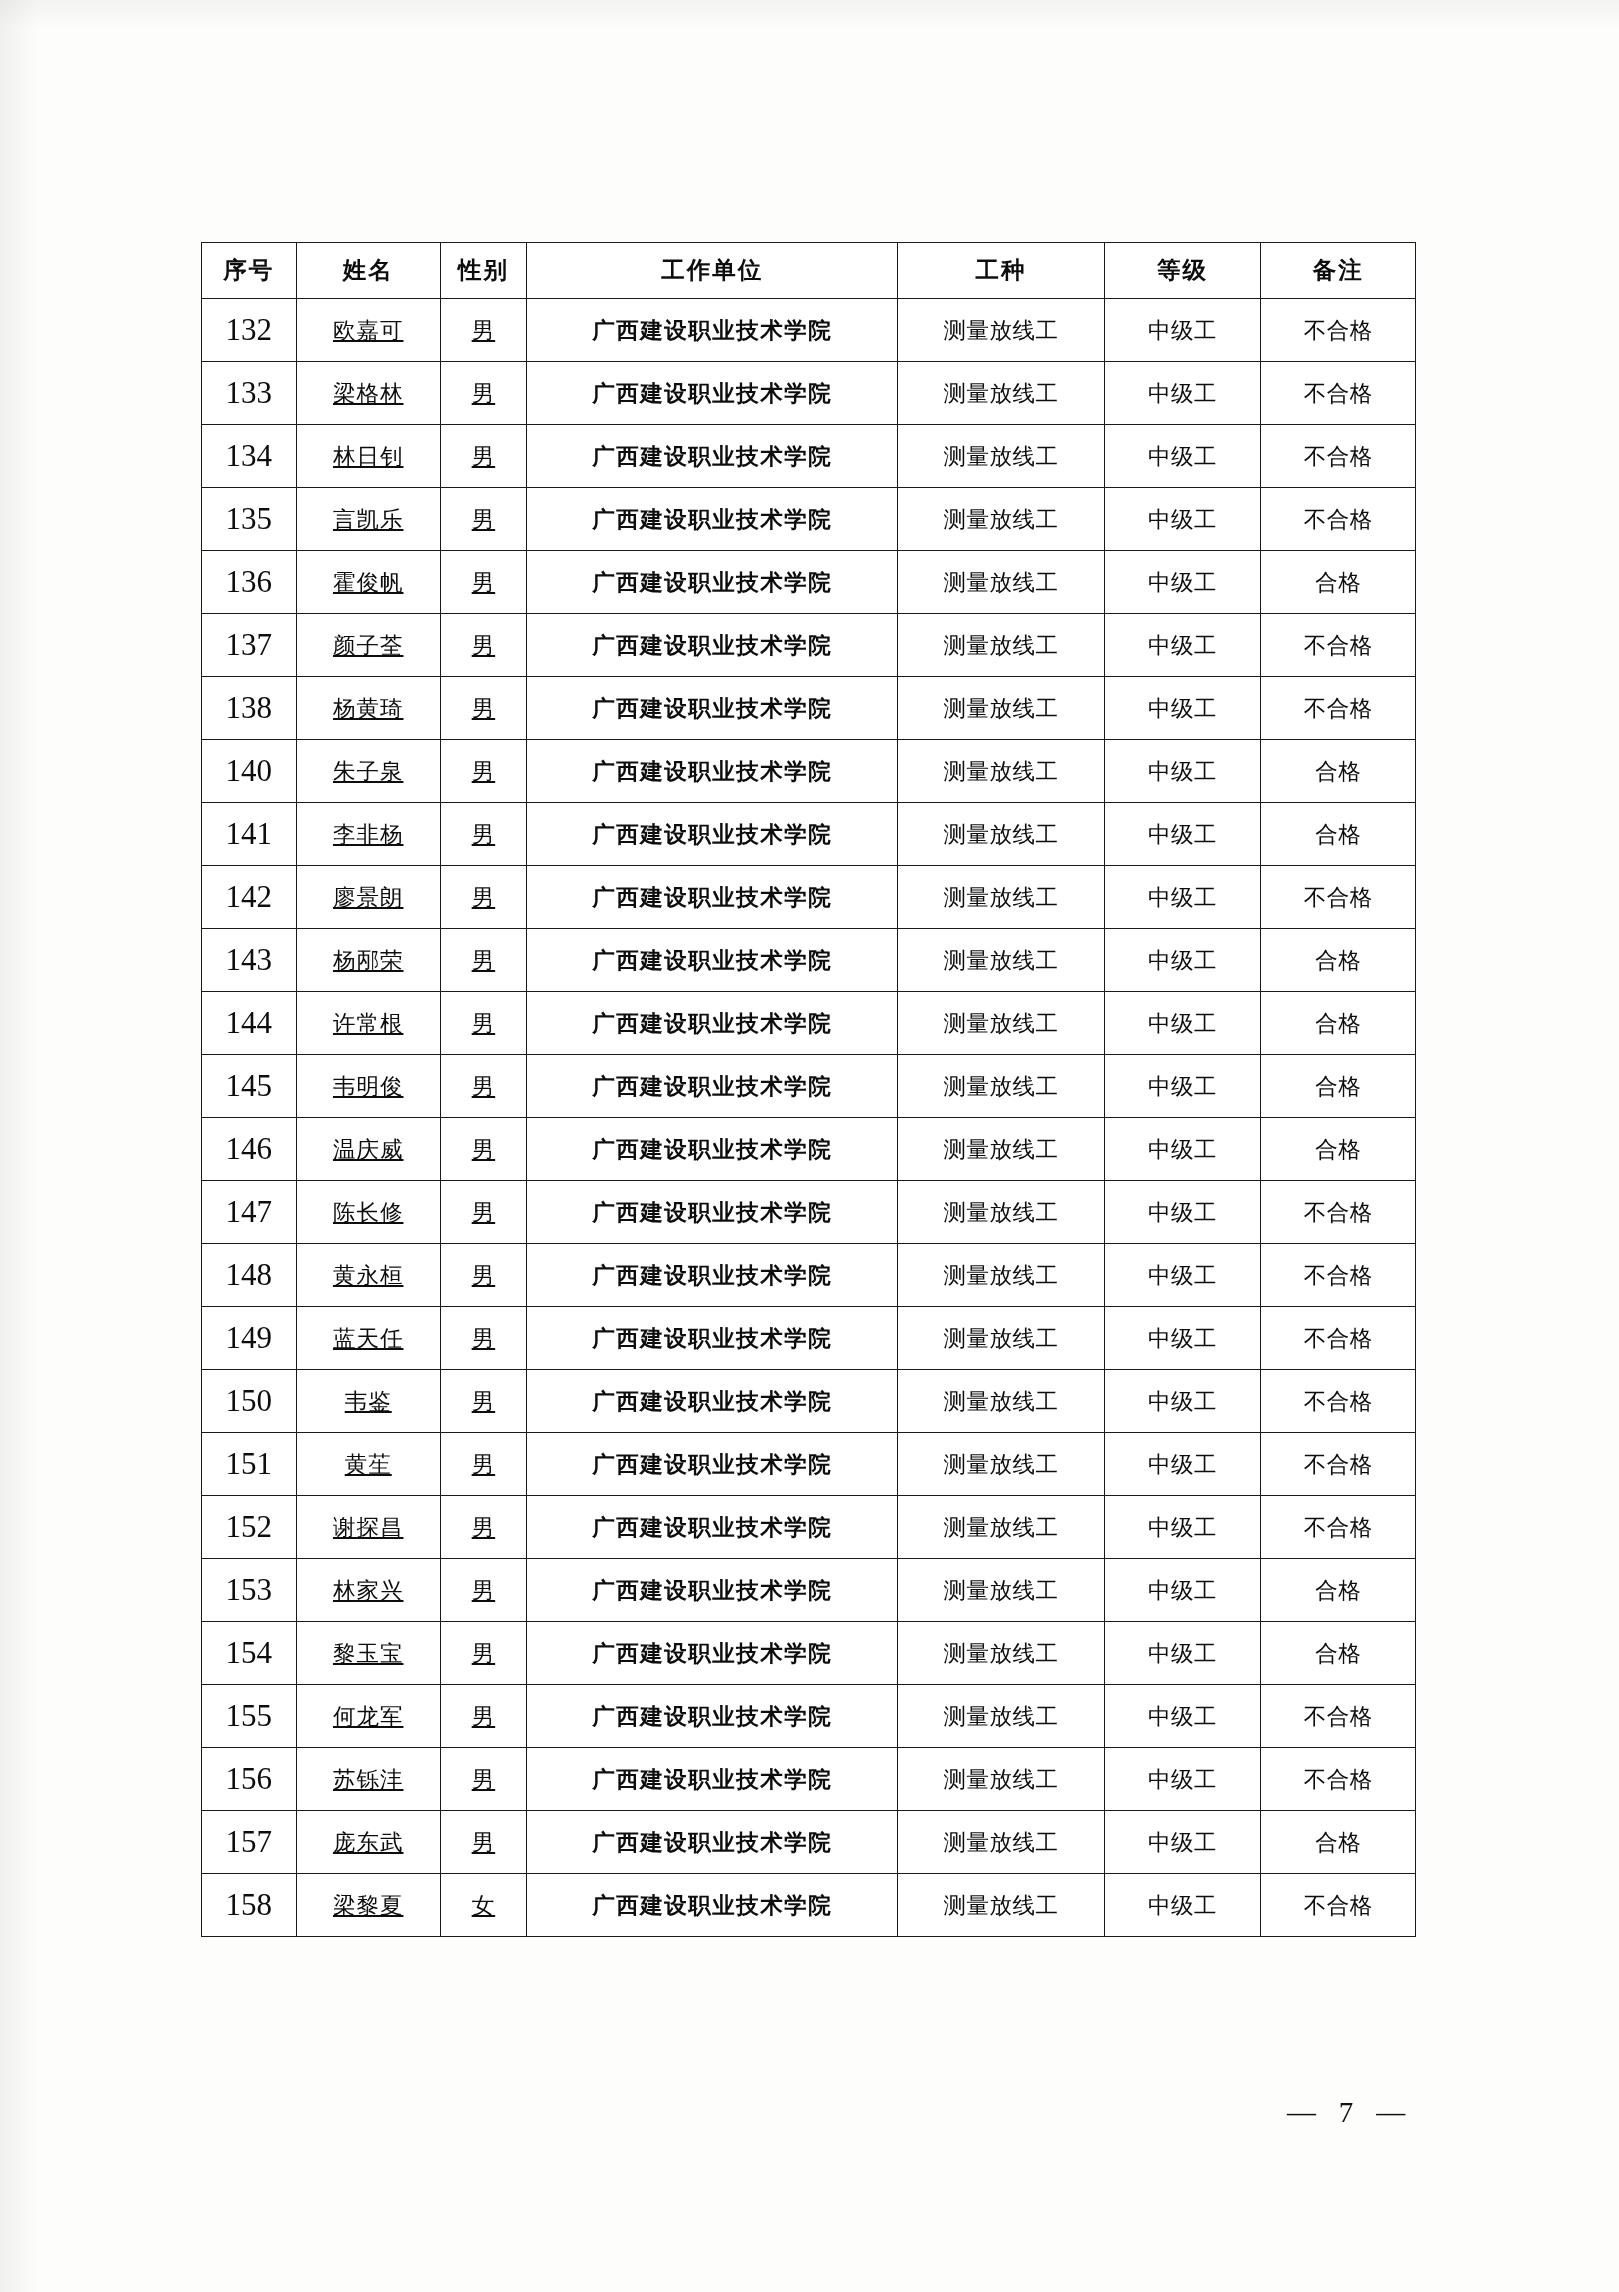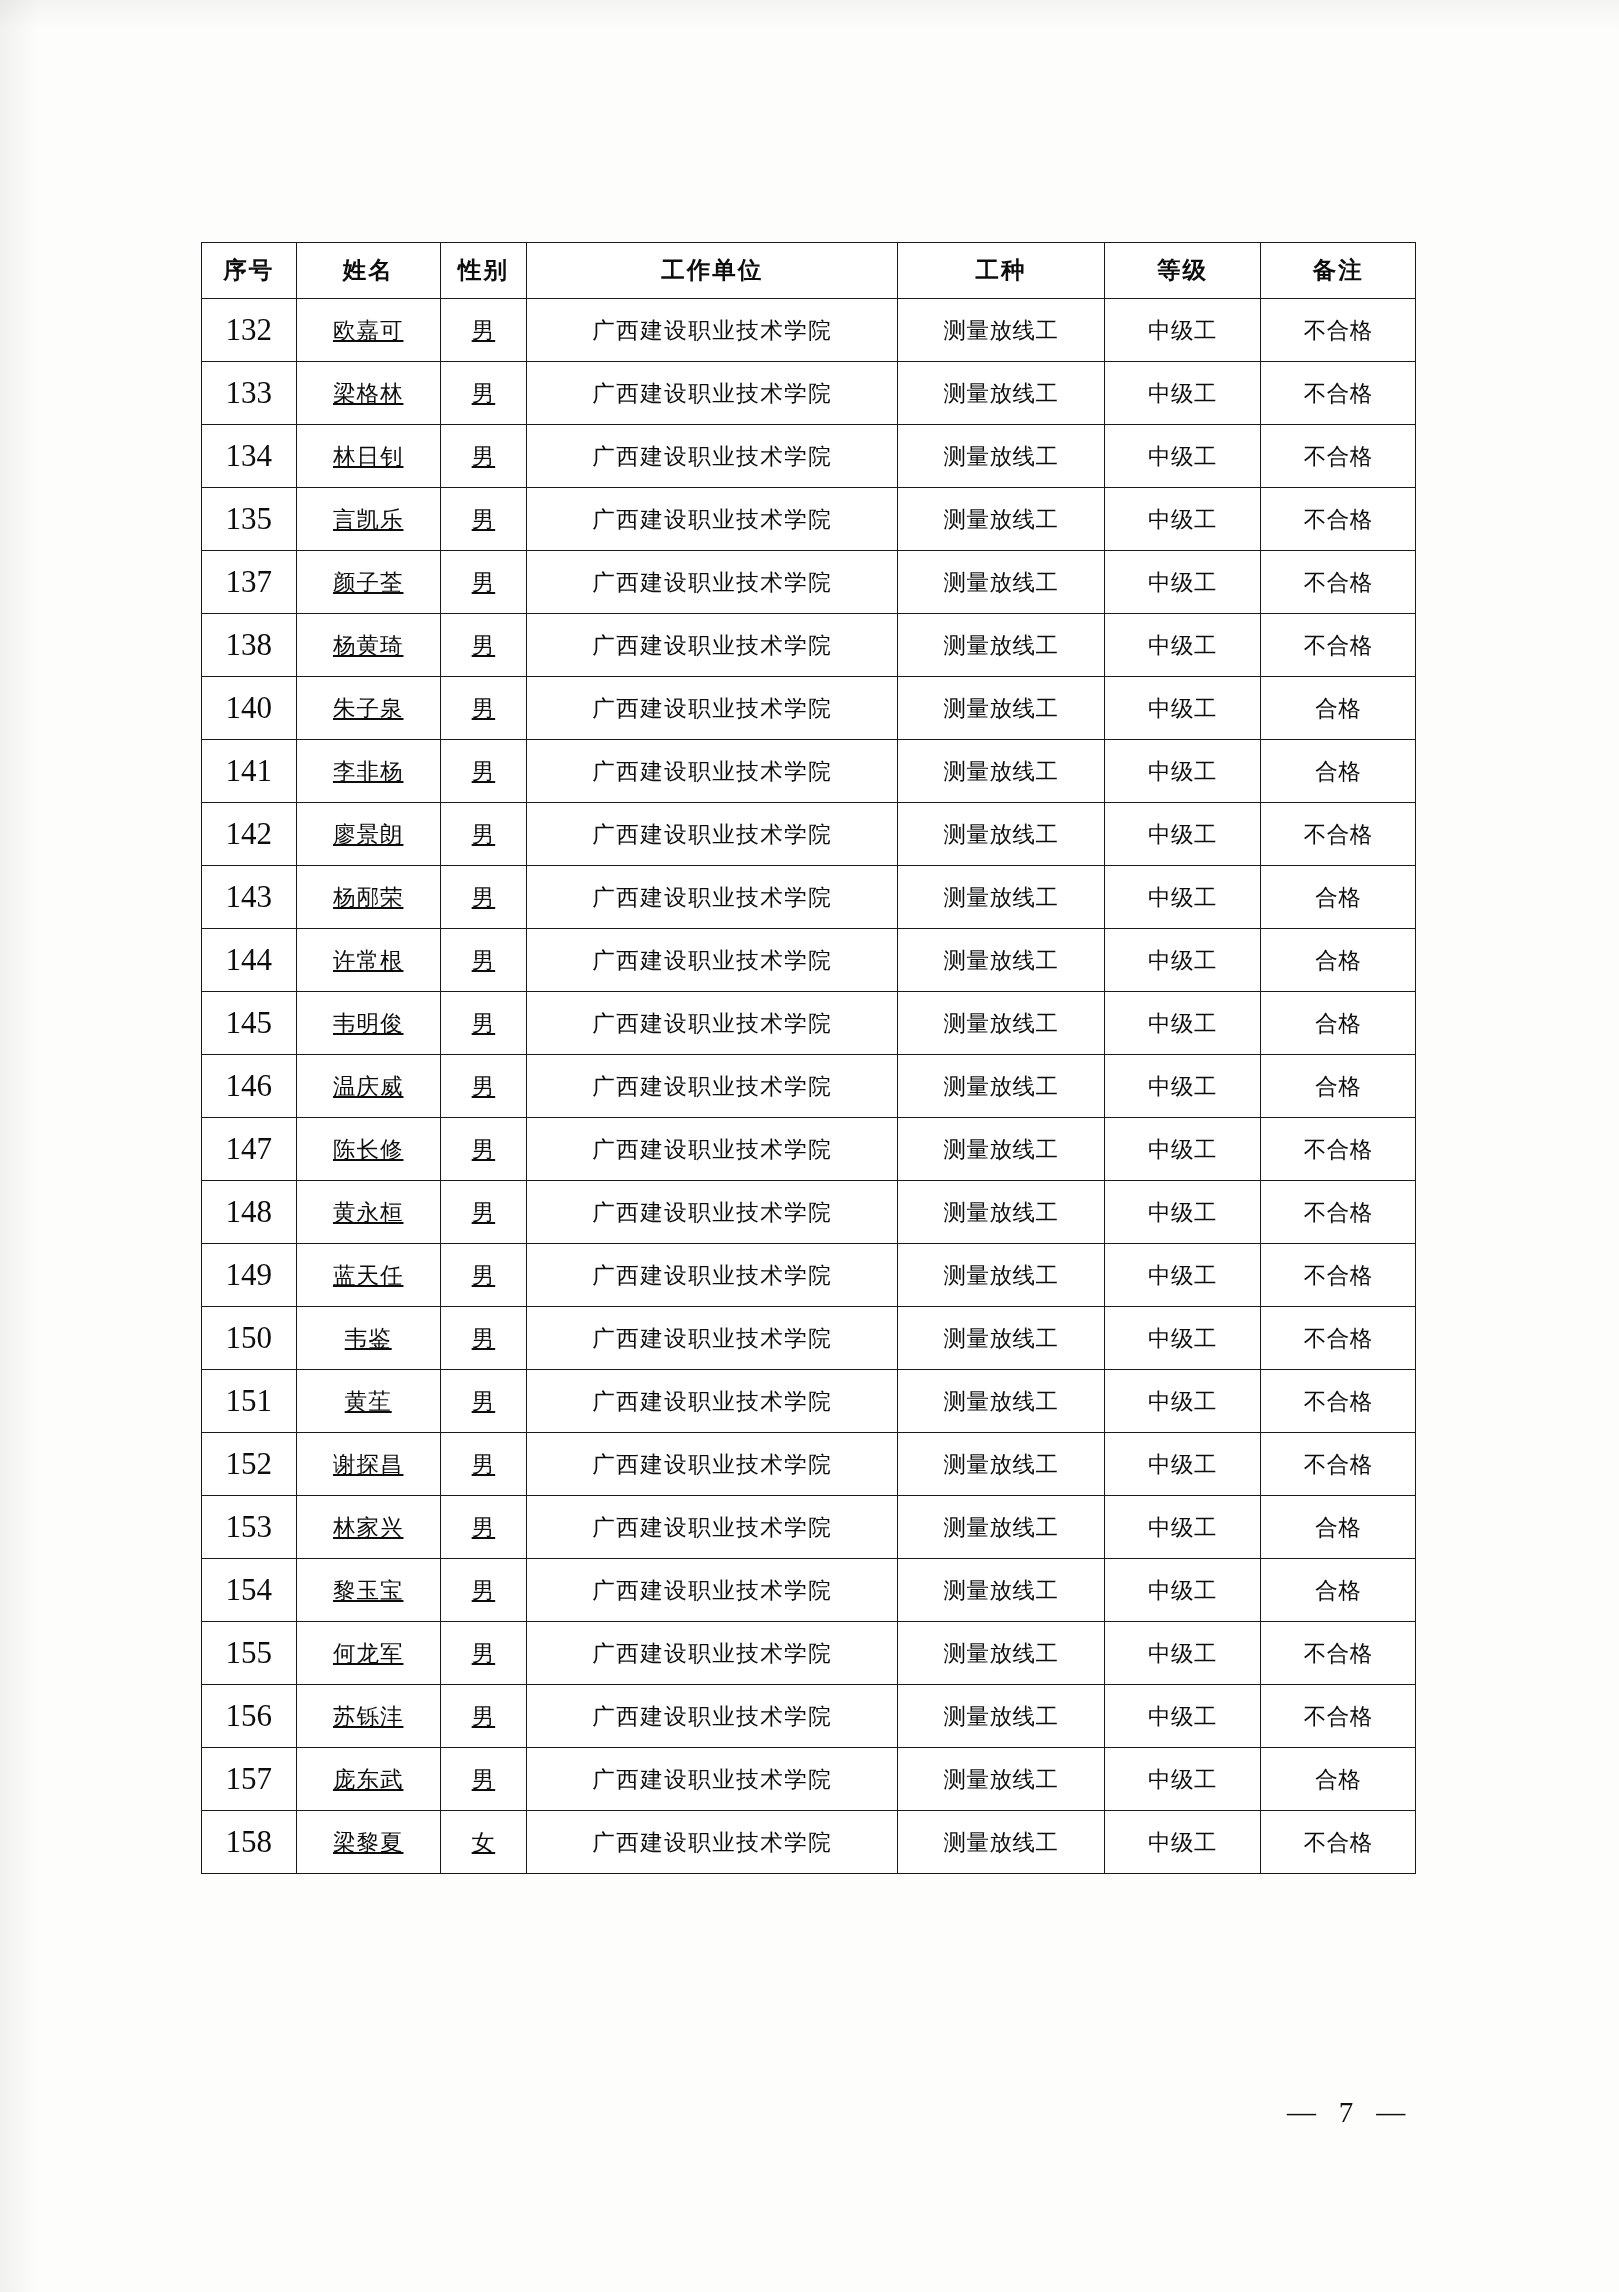--- a/index.html
+++ b/index.html
@@ -58,20 +58,21 @@
     font-size: 31px;
     letter-spacing: 0;
   }
   table.roster td.name,
   table.roster td.gender {
     letter-spacing: 1px;
     text-decoration: underline;
   }
   table.roster td.unit {
     letter-spacing: 1.5px;
+    font-weight: bold;
   }
   col.c-num   { width: 90px; }
   col.c-name  { width: 137px; }
   col.c-gender{ width: 82px; }
   col.c-unit  { width: 353px; }
   col.c-job   { width: 196px; }
   col.c-level { width: 149px; }
   col.c-note  { width: 147px; }
   .page-number {
     position: absolute;
@@ -158,20 +159,29 @@
         <tr>
           <td class="num">135</td>
           <td class="name">言凯乐</td>
           <td class="gender">男</td>
           <td class="unit">广西建设职业技术学院</td>
           <td class="job">测量放线工</td>
           <td class="level">中级工</td>
           <td class="note">不合格</td>
         </tr>
         <tr>
+          <td class="num">136</td>
+          <td class="name">霍俊帆</td>
+          <td class="gender">男</td>
+          <td class="unit">广西建设职业技术学院</td>
+          <td class="job">测量放线工</td>
+          <td class="level">中级工</td>
+          <td class="note">合格</td>
+        </tr>
+        <tr>
           <td class="num">137</td>
           <td class="name">颜子荃</td>
           <td class="gender">男</td>
           <td class="unit">广西建设职业技术学院</td>
           <td class="job">测量放线工</td>
           <td class="level">中级工</td>
           <td class="note">不合格</td>
         </tr>
         <tr>
           <td class="num">138</td>

